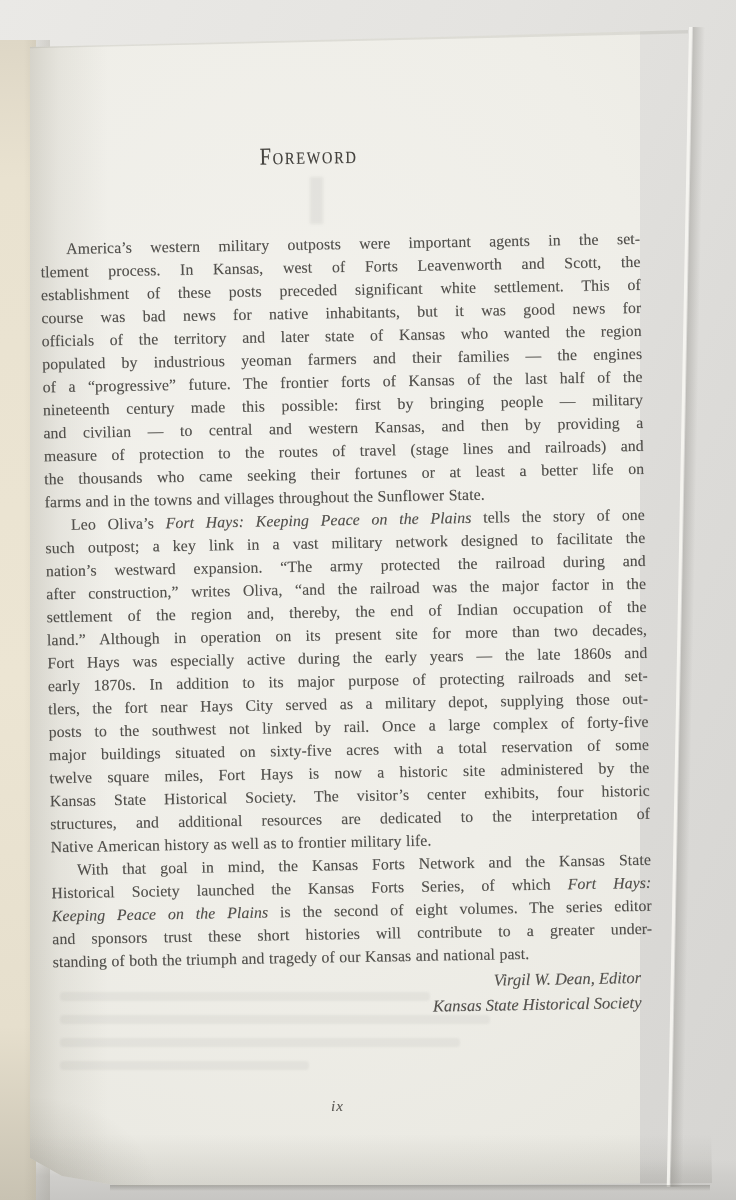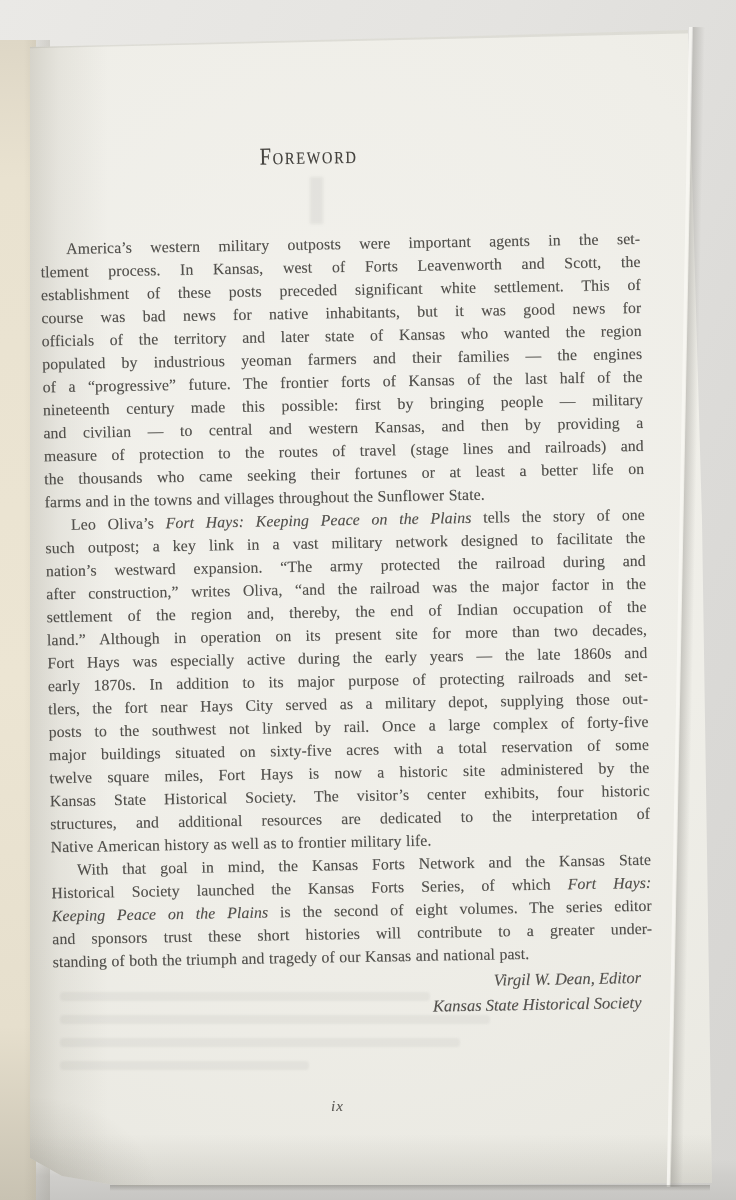--- a/index.html
+++ b/index.html
@@ -25,21 +25,21 @@
     position:absolute;left:0;top:40px;width:36px;height:1160px;
     background:linear-gradient(180deg,#ded7c6 0%,#e9e2d0 12%,#ece5d3 55%,#e6dfcd 85%,#c8c2b2 100%);
   }
   .side-strip-shadow{
     position:absolute;left:24px;top:40px;width:26px;height:1160px;
     background:linear-gradient(90deg,rgba(120,115,100,0) 0%,rgba(120,115,100,0.22) 100%);
   }
 
   
   .page{
-    position:absolute;left:0;top:0;width:736px;height:1200px;
+    position:absolute;left:0;top:0;width:640px;height:1200px;
     background:radial-gradient(130% 90% at 45% 35%,#f2f1ec 0%,#efeee8 45%,#eae9e2 75%,#e3e2da 100%);
     clip-path:polygon(30px 47px,400px 38px,688px 30px,702px 520px,712px 1183px,360px 1185px,120px 1186px,62px 1176px,30px 1158px);
   }
   .page-left-shade{
     position:absolute;left:28px;top:40px;width:80px;height:1150px;
     background:linear-gradient(90deg,rgba(151,146,130,0.30) 0%,rgba(151,146,130,0.12) 38%,rgba(151,146,130,0) 100%);
   }
   .page-top-shade{
     position:absolute;left:0px;top:44px;width:700px;height:5px;
     background:rgba(150,148,142,0.20);transform:rotate(-1.3deg);transform-origin:left center;

